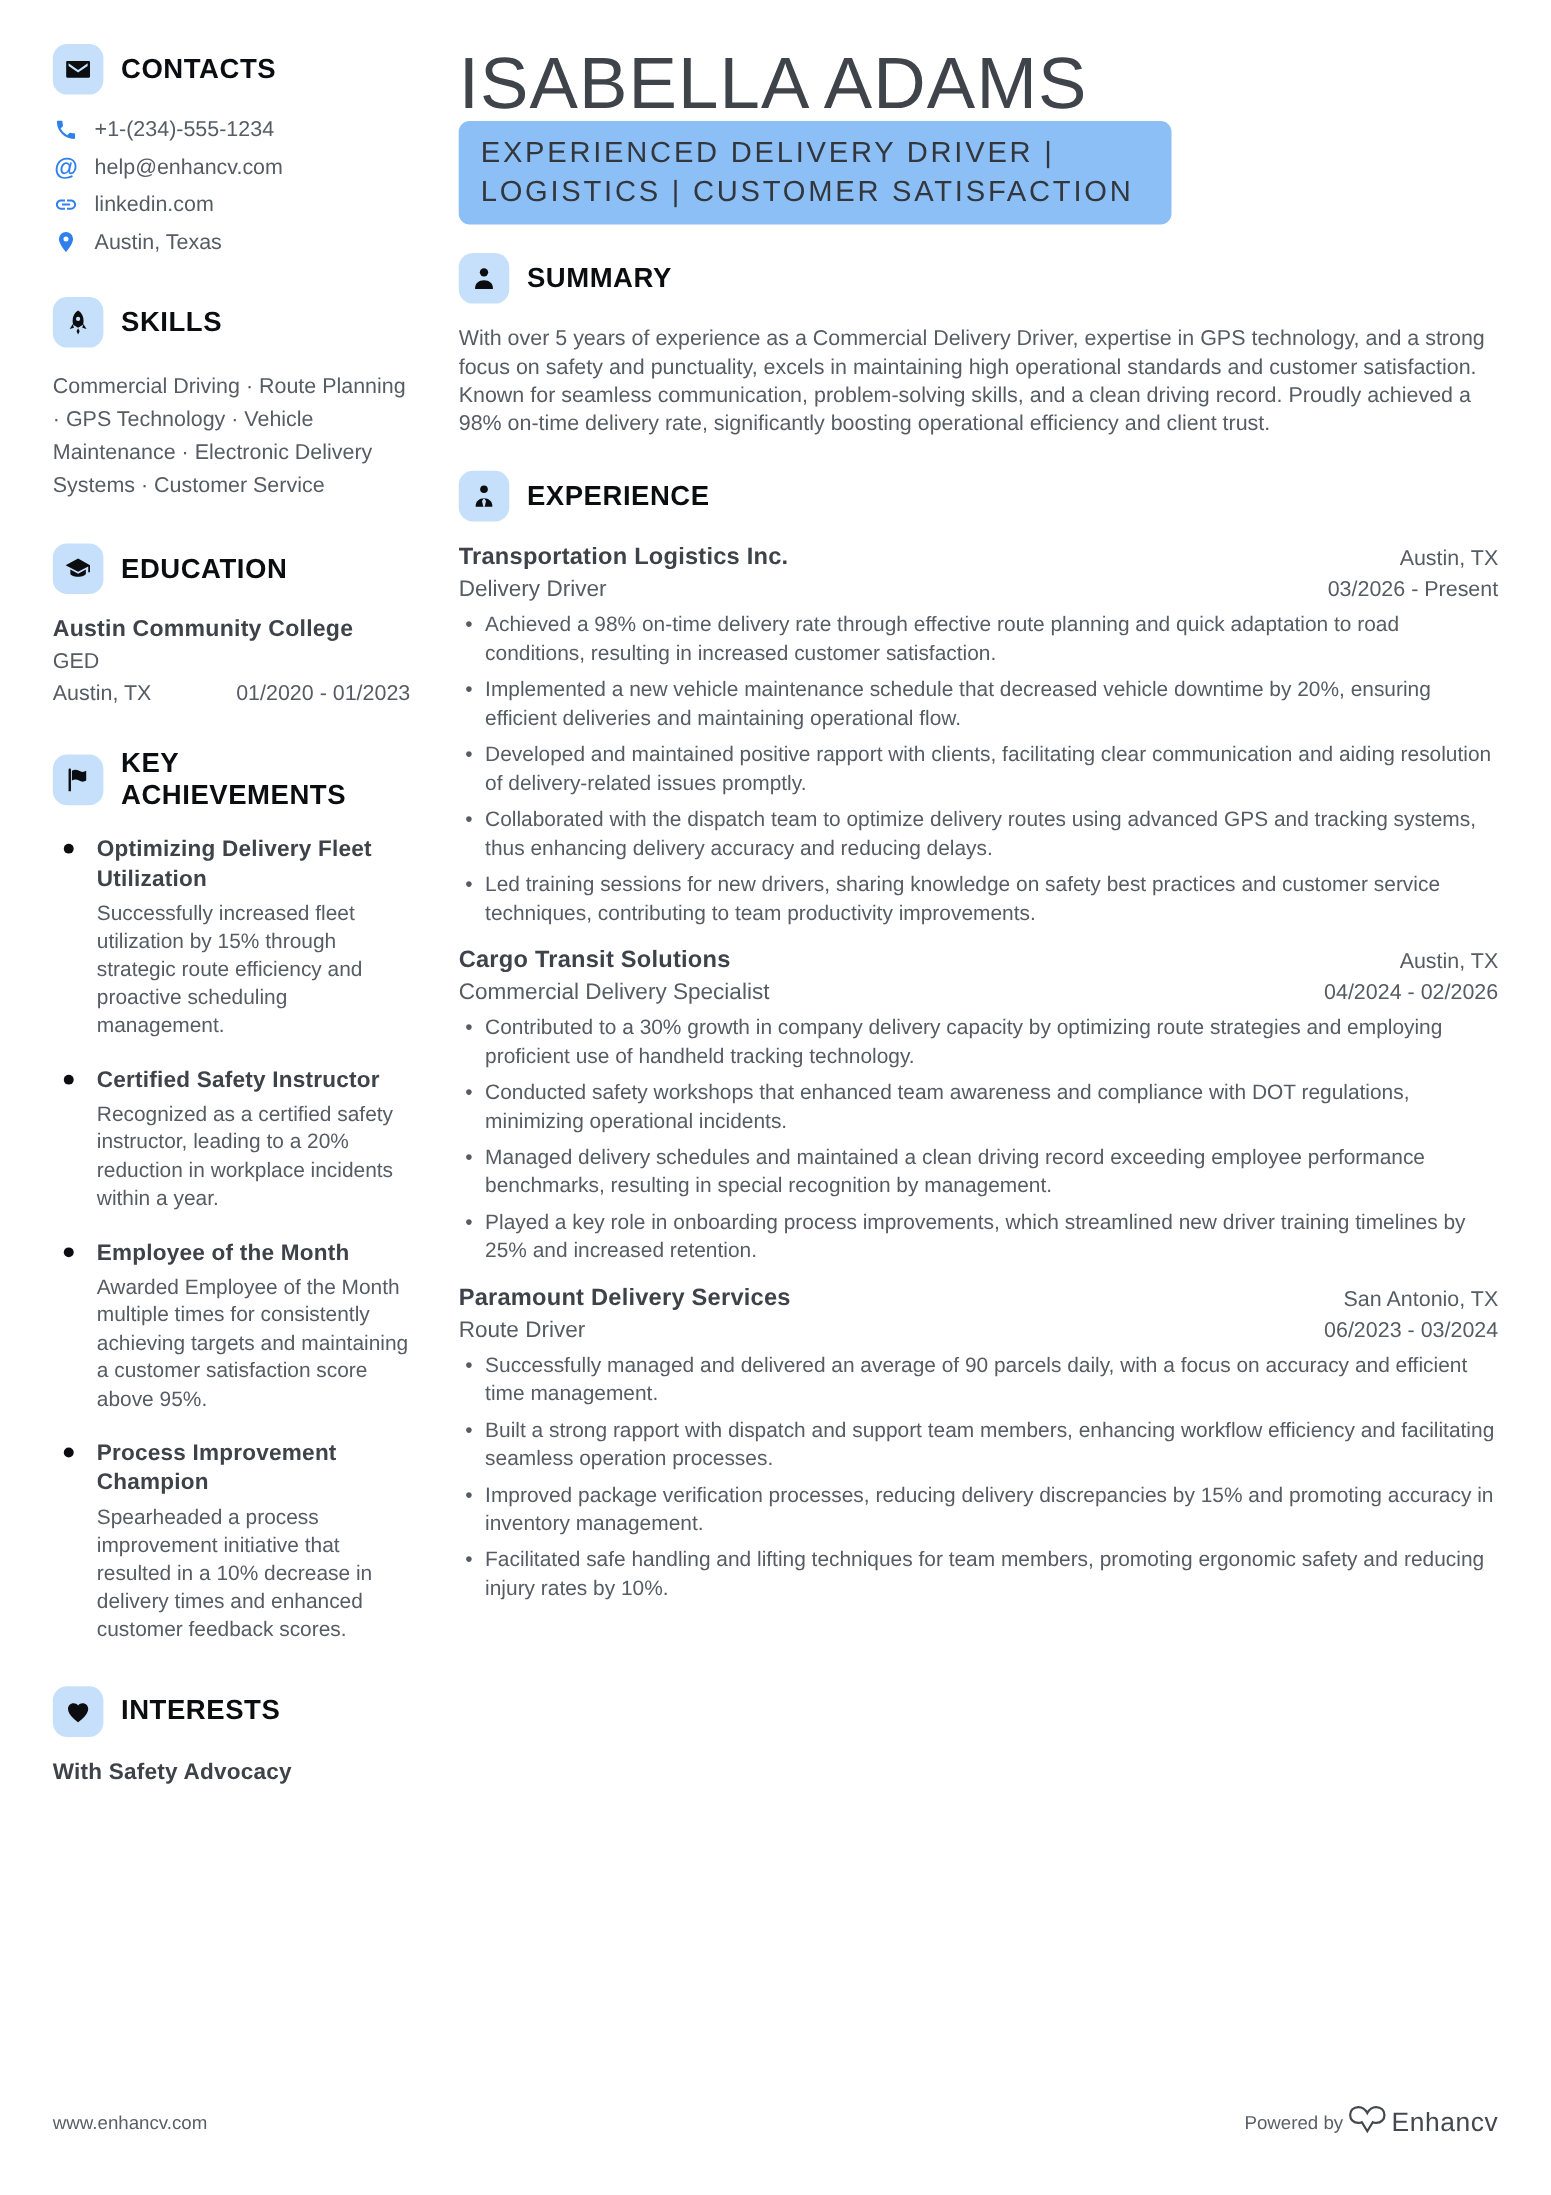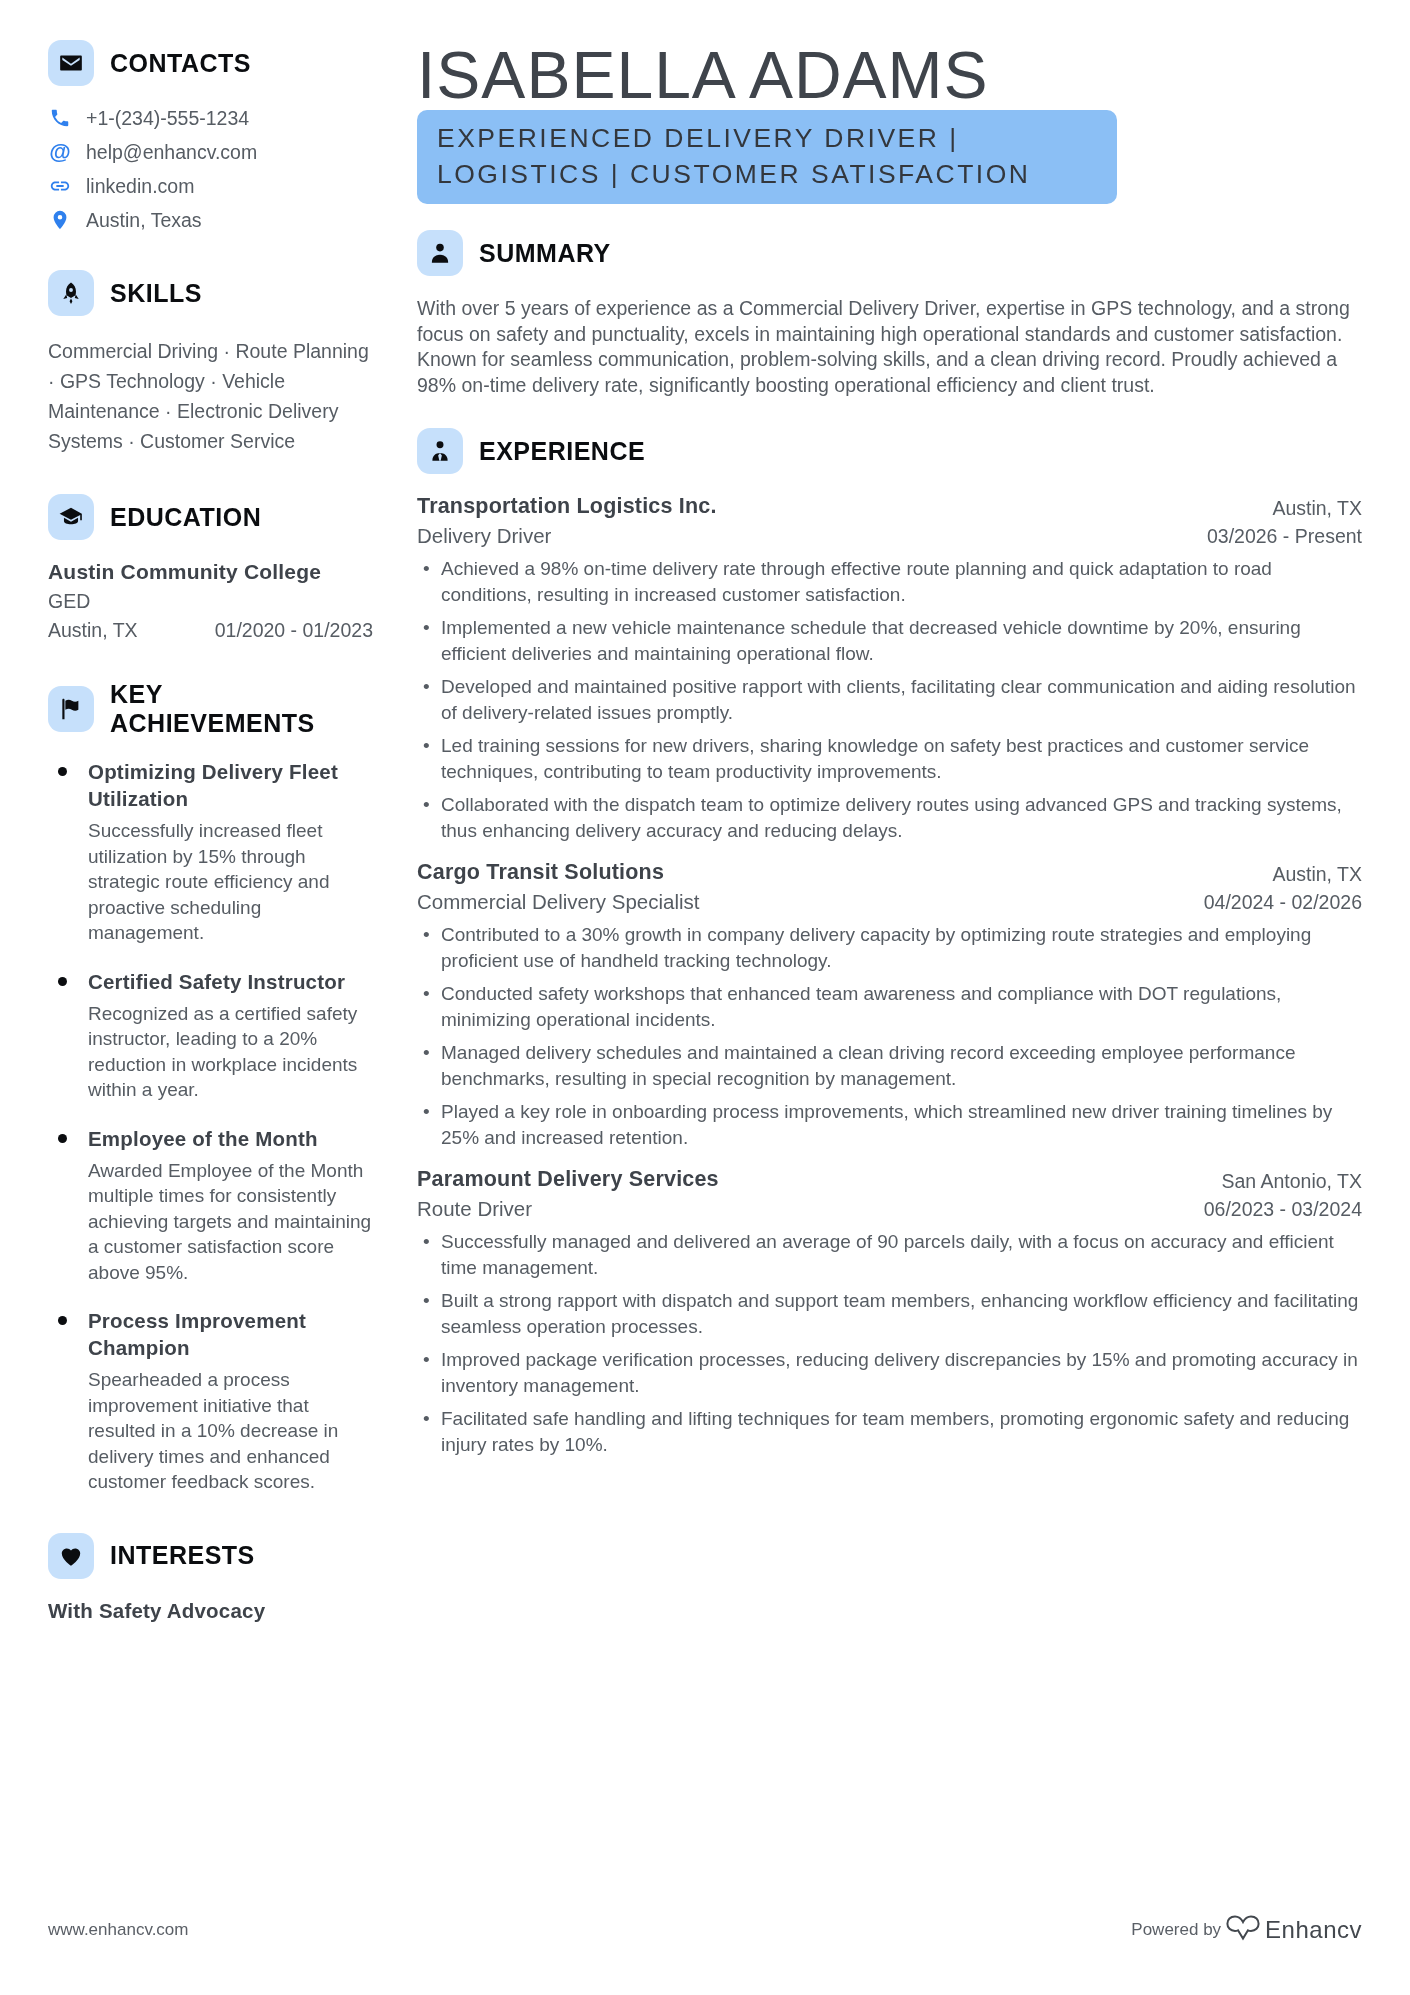--- a/index.html
+++ b/index.html
@@ -49,21 +49,21 @@
   .int-title { font-size: 20.5px; font-weight: 800; color: #3e434a; margin-bottom: 8px; letter-spacing: 0.2px; }
   .int-desc { font-size: 19px; line-height: 26px; color: #565c63; }
 
   
   .name {
     font-size: 66px; font-weight: 300; color: #3f444b; letter-spacing: 1px;
     line-height: 70px; white-space: nowrap;
   }
   .title-badge {
     display: inline-block; background: #8bbff5; border-radius: 10px;
-    padding: 10px 20px 12px 20px; width: 700px; margin-bottom: 26px;
+    padding: 10px 20px 12px 20px; width: 648px; margin-bottom: 26px;
   }
   .title-badge span {
     font-size: 26.5px; color: #33373d; letter-spacing: 2.5px; line-height: 36px; font-weight: 400;
   }
   .summary-text { font-size: 19.5px; line-height: 25.5px; color: #565c63; margin-top: 2px; }
 
   .job { margin-bottom: 16px; }
   .job-head { display: flex; justify-content: space-between; align-items: flex-start; }
   .job-company { font-size: 21.5px; font-weight: 800; color: #3e434a; letter-spacing: 0.2px; margin-bottom: 5px; }
   .job-role { font-size: 20.5px; color: #565c63; margin-bottom: 8px; }
@@ -253,22 +253,22 @@
           </div>
           <div class="job-meta">
             <div>Austin, TX</div>
             <div>03/2026 - Present</div>
           </div>
         </div>
         <ul class="job-bullets">
           <li>Achieved a 98% on-time delivery rate through effective route planning and quick adaptation to road conditions, resulting in increased customer satisfaction.</li>
           <li>Implemented a new vehicle maintenance schedule that decreased vehicle downtime by 20%, ensuring efficient deliveries and maintaining operational flow.</li>
           <li>Developed and maintained positive rapport with clients, facilitating clear communication and aiding resolution of delivery-related issues promptly.</li>
+          <li>Collaborated with the dispatch team to optimize delivery routes using advanced GPS and tracking systems, thus enhancing delivery accuracy and reducing delays.</li>
           <li>Led training sessions for new drivers, sharing knowledge on safety best practices and customer service techniques, contributing to team productivity improvements.</li>
-          <li>Collaborated with the dispatch team to optimize delivery routes using advanced GPS and tracking systems, thus enhancing delivery accuracy and reducing delays.</li>
         </ul>
       </div>
 
       <div class="job">
         <div class="job-head">
           <div>
             <div class="job-company">Cargo Transit Solutions</div>
             <div class="job-role">Commercial Delivery Specialist</div>
           </div>
           <div class="job-meta">

